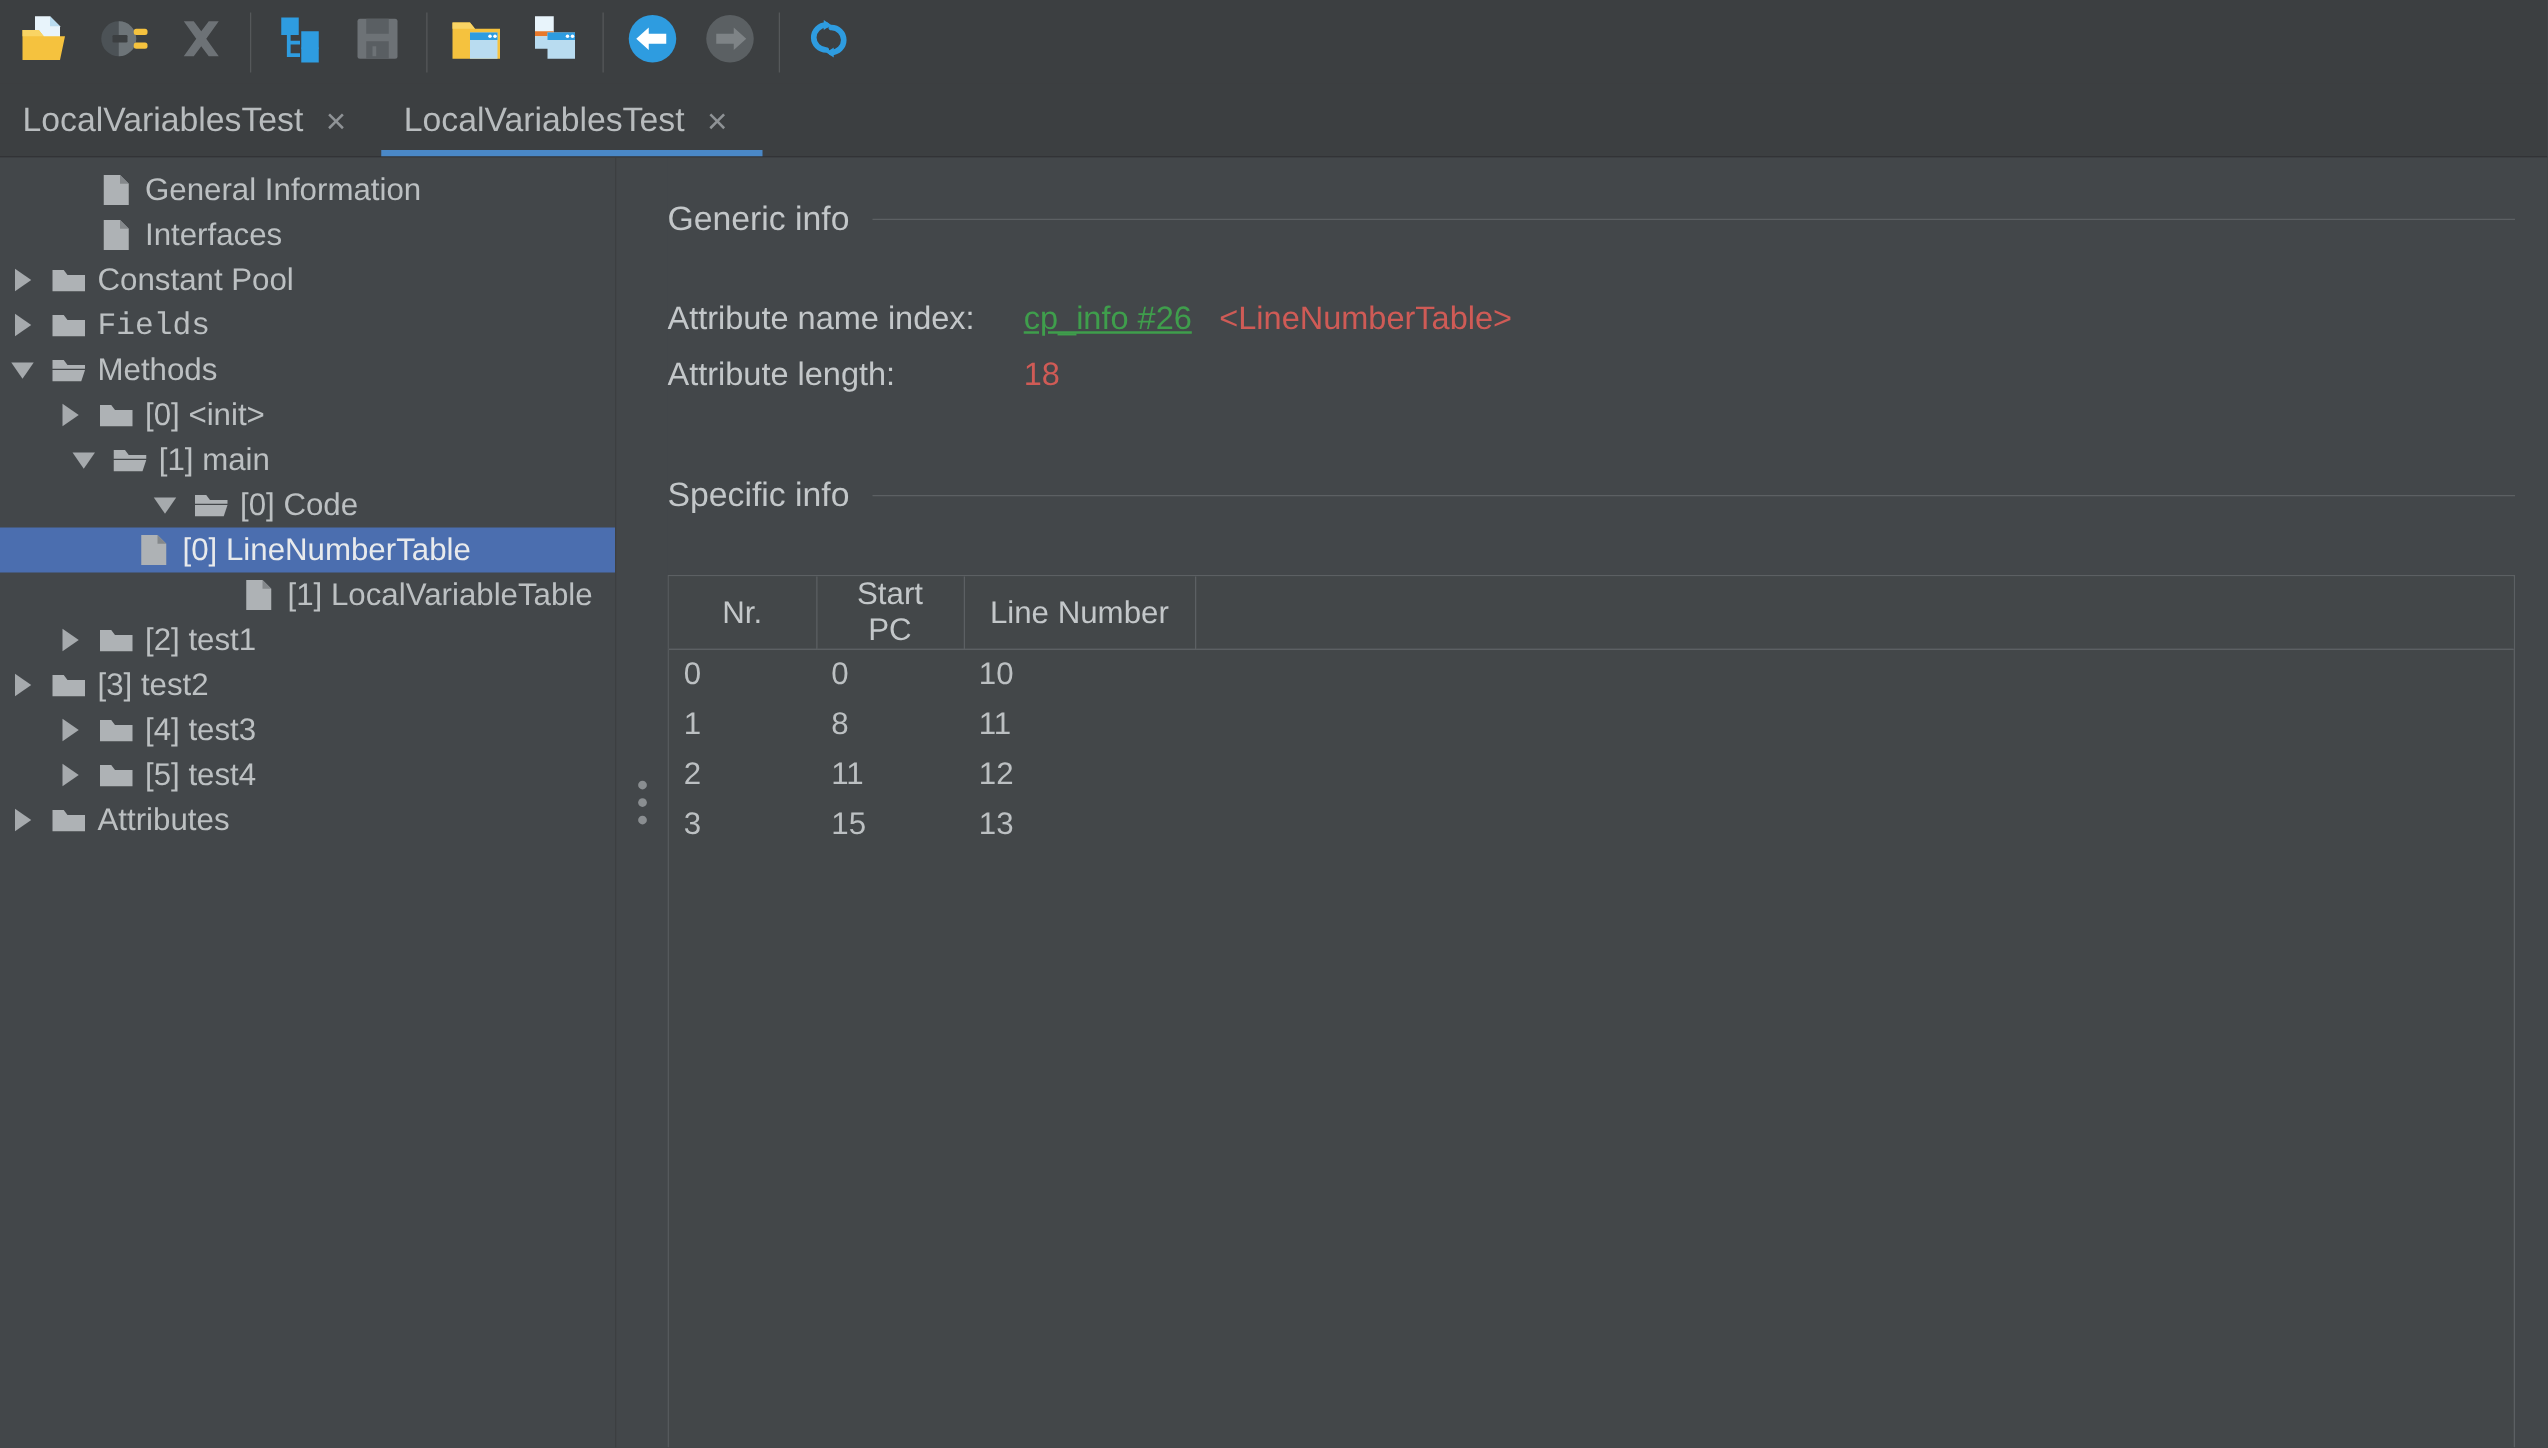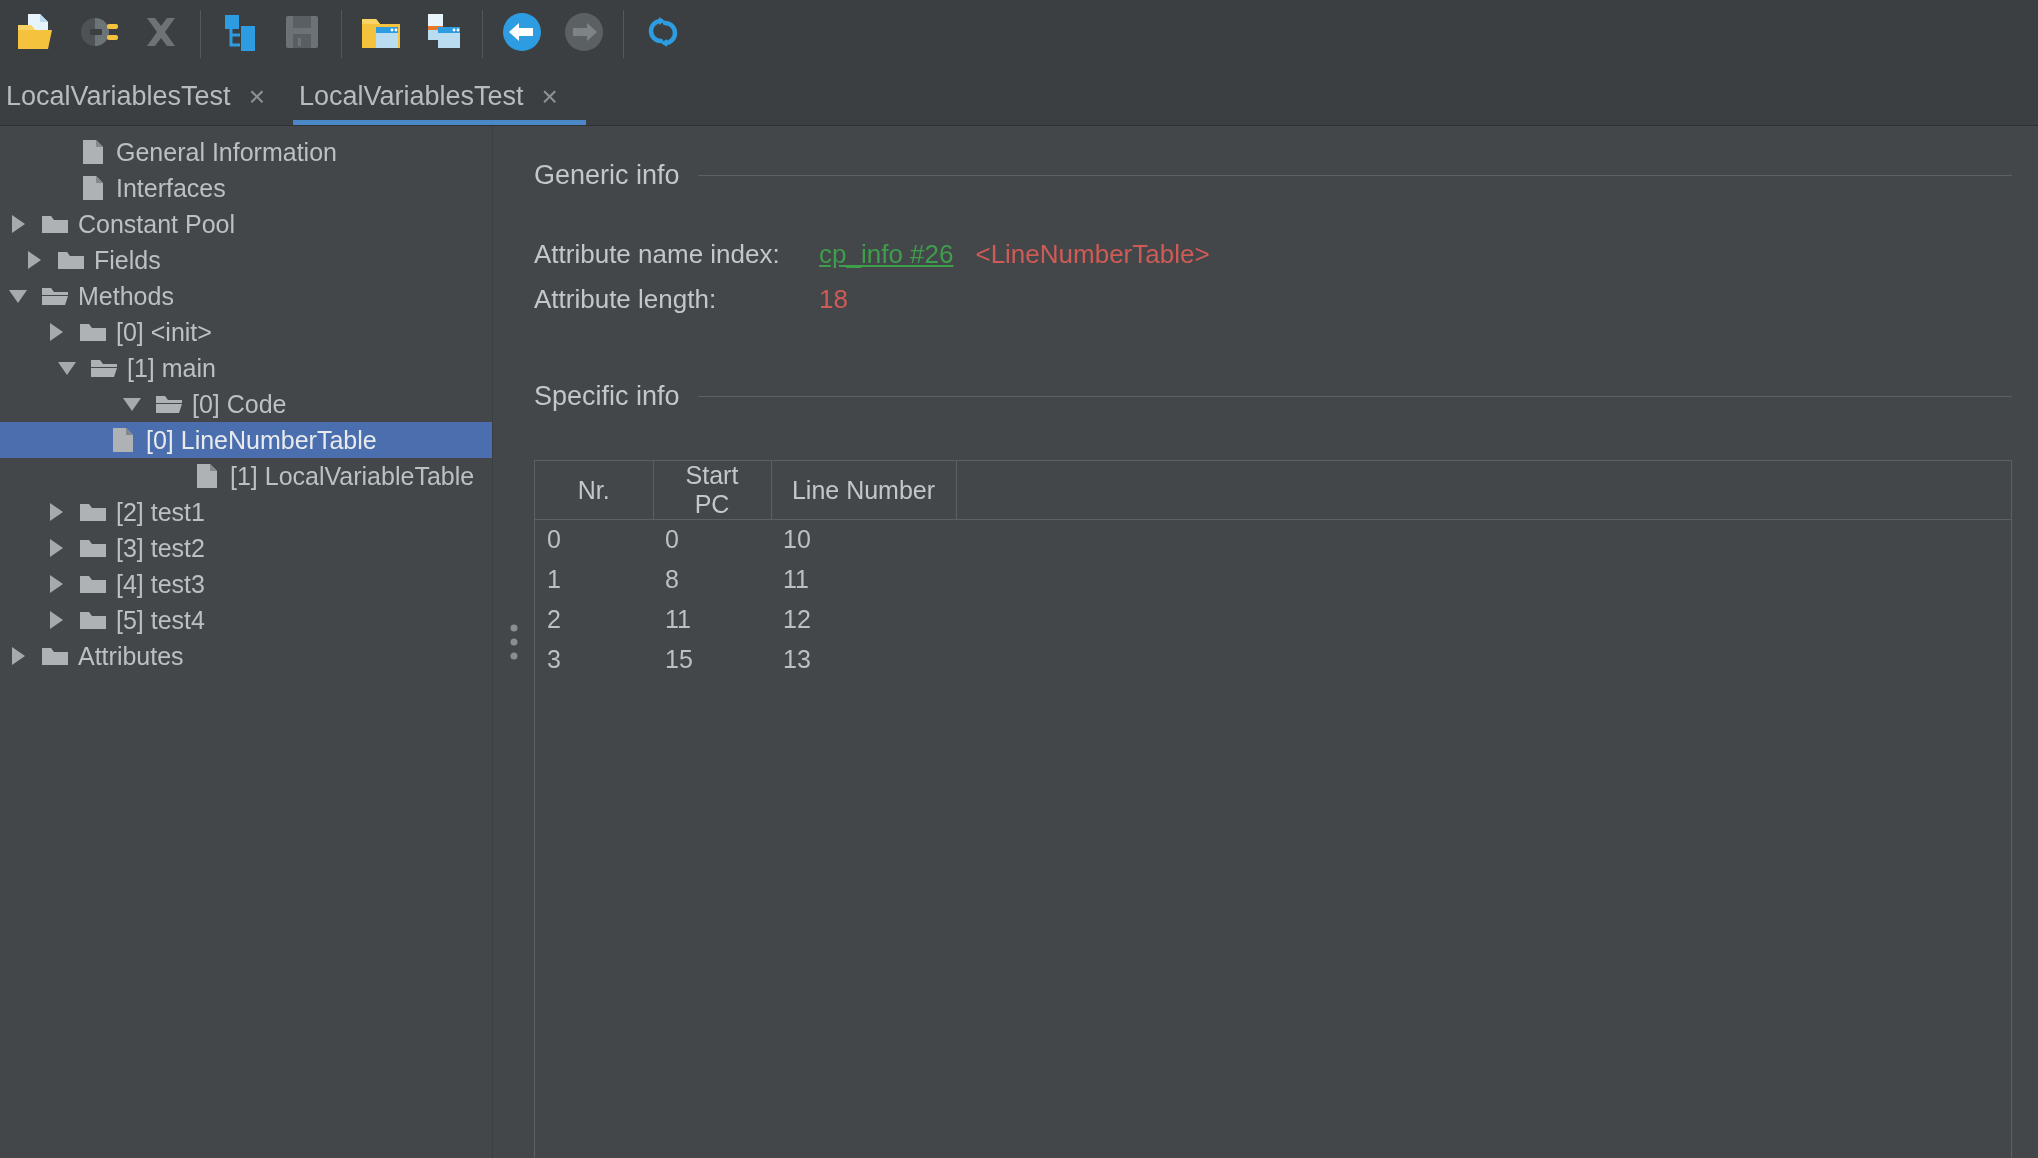--- a/index.html
+++ b/index.html
@@ -38,21 +38,21 @@
     height: 58px;
     background: #3c3f41;
     display: flex;
     align-items: stretch;
     border-bottom: 1px solid #2f3133;
     position: relative;
   }
   .tab {
     display: flex;
     align-items: center;
-    padding: 0 28px 0 6px;
+    padding: 0 28px 0 18px;
     gap: 18px;
     cursor: pointer;
     position: relative;
     color: #b8bcbe;
     font-size: 27px;
   }
   .tab.active { }
   .tab.active::after {
     content: "";
     position: absolute;
@@ -375,21 +375,21 @@
         <span class="tw">
           <i class="arrow"></i>
         </span>
         <span class="ticon">
           <svg width="28" height="24" viewBox="0 0 28 24">
             <path d="M1 4h9l3 4h14v13H1z" fill="#aeb2b5"></path>
           </svg>
         </span>
         <span class="tlabel">Constant Pool</span>
       </div>
-      <div class="trow" style="padding-left: 16px;">
+      <div class="trow" style="padding-left: 0px; font-family: Liberation Mono, monospace;">
         <span class="tw">
           <i class="arrow"></i>
         </span>
         <span class="ticon">
           <svg width="28" height="24" viewBox="0 0 28 24">
             <path d="M1 4h9l3 4h14v13H1z" fill="#aeb2b5"></path>
           </svg>
         </span>
         <span class="tlabel">Fields</span>
       </div>
@@ -464,21 +464,21 @@
         <span class="tw">
           <i class="arrow"></i>
         </span>
         <span class="ticon">
           <svg width="28" height="24" viewBox="0 0 28 24">
             <path d="M1 4h9l3 4h14v13H1z" fill="#aeb2b5"></path>
           </svg>
         </span>
         <span class="tlabel">[2] test1</span>
       </div>
-      <div class="trow" style="padding-left: 38px;">
+      <div class="trow" style="">
         <span class="tw">
           <i class="arrow"></i>
         </span>
         <span class="ticon">
           <svg width="28" height="24" viewBox="0 0 28 24">
             <path d="M1 4h9l3 4h14v13H1z" fill="#aeb2b5"></path>
           </svg>
         </span>
         <span class="tlabel">[3] test2</span>
       </div>

